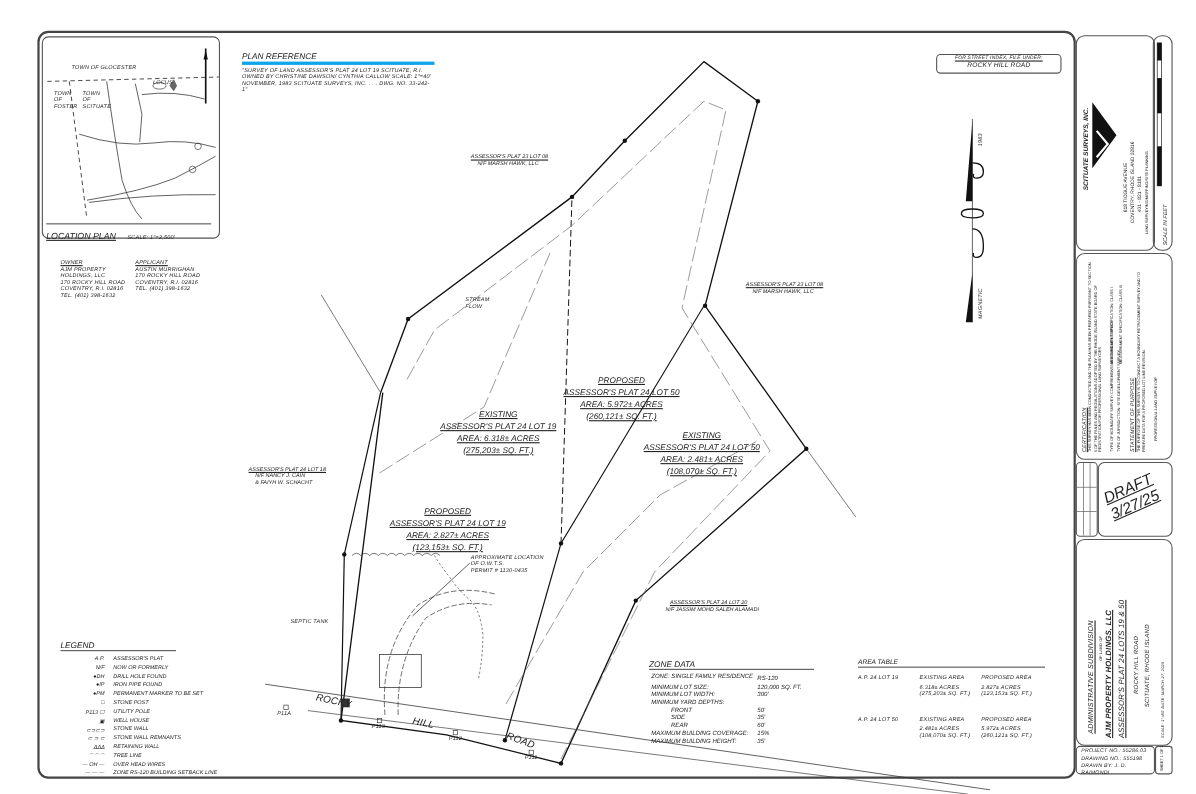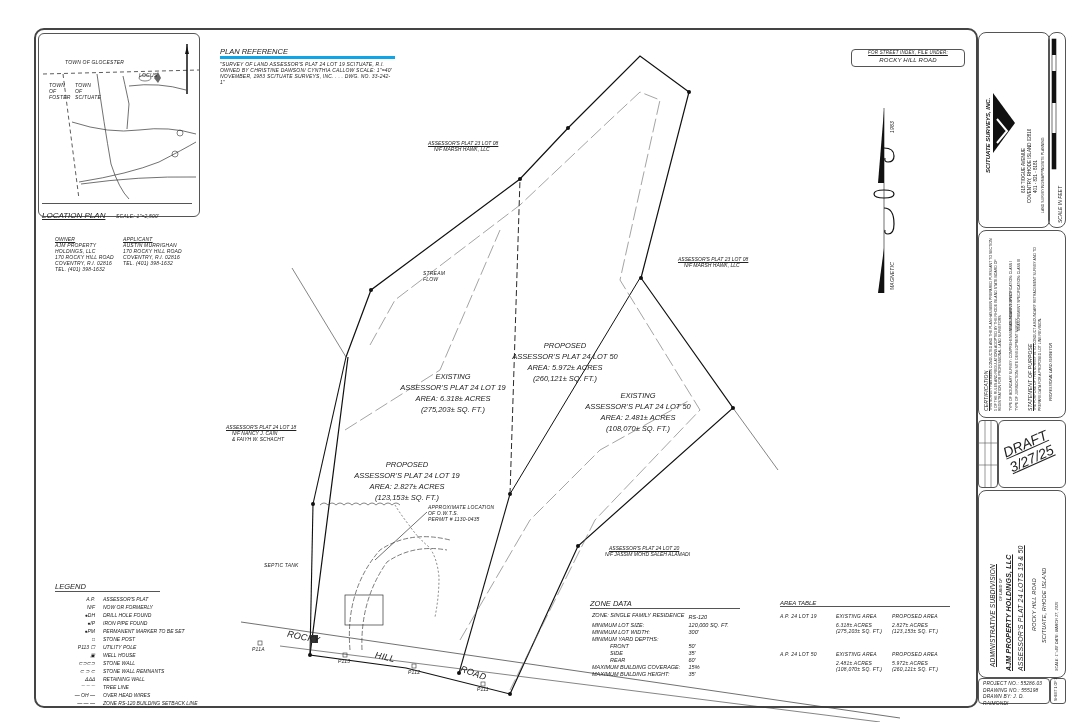--- a/index.html
+++ b/index.html
@@ -10,21 +10,21 @@
   .abs { position:absolute; }
   .it { font-style:italic; text-transform:uppercase; letter-spacing:0.2px; }
   .t5 { font-size:5px; line-height:6px; }
   .u { text-decoration:underline; }
   .hdr { font-size:9px; font-style:italic; text-decoration:underline; text-transform:uppercase; }
   .panel { position:absolute; border:1.5px solid #555; border-radius:8px; }
   .row { display:flex; }
   svg { position:absolute; left:0; top:0; }
   .plot-label { position:absolute; text-align:center; font-style:italic; text-transform:uppercase;
                 font-size:7.5px; line-height:11px; color:#222; }
-  .plot-label div { }
+  .plot-label div { text-decoration:underline; }
   .abut { position:absolute; font-style:italic; text-transform:uppercase; font-size:5px; line-height:6px; }
   .abut .a { text-decoration:underline; }
   .vert { position:absolute; transform-origin:left top; transform:rotate(-90deg); white-space:nowrap; }
   .legend-row { display:flex; height:8px; align-items:center; }
   .legend-sym { width:40px; text-align:right; padding-right:8px; font-size:5px; font-style:italic; }
   .legend-txt { font-size:5px; font-style:italic; text-transform:uppercase; }
   table.z { border-collapse:collapse; }
   table.z td { font-size:5.5px; font-style:italic; text-transform:uppercase; padding:0 2px; line-height:7px; white-space:nowrap; }
 </style>
 </head>

